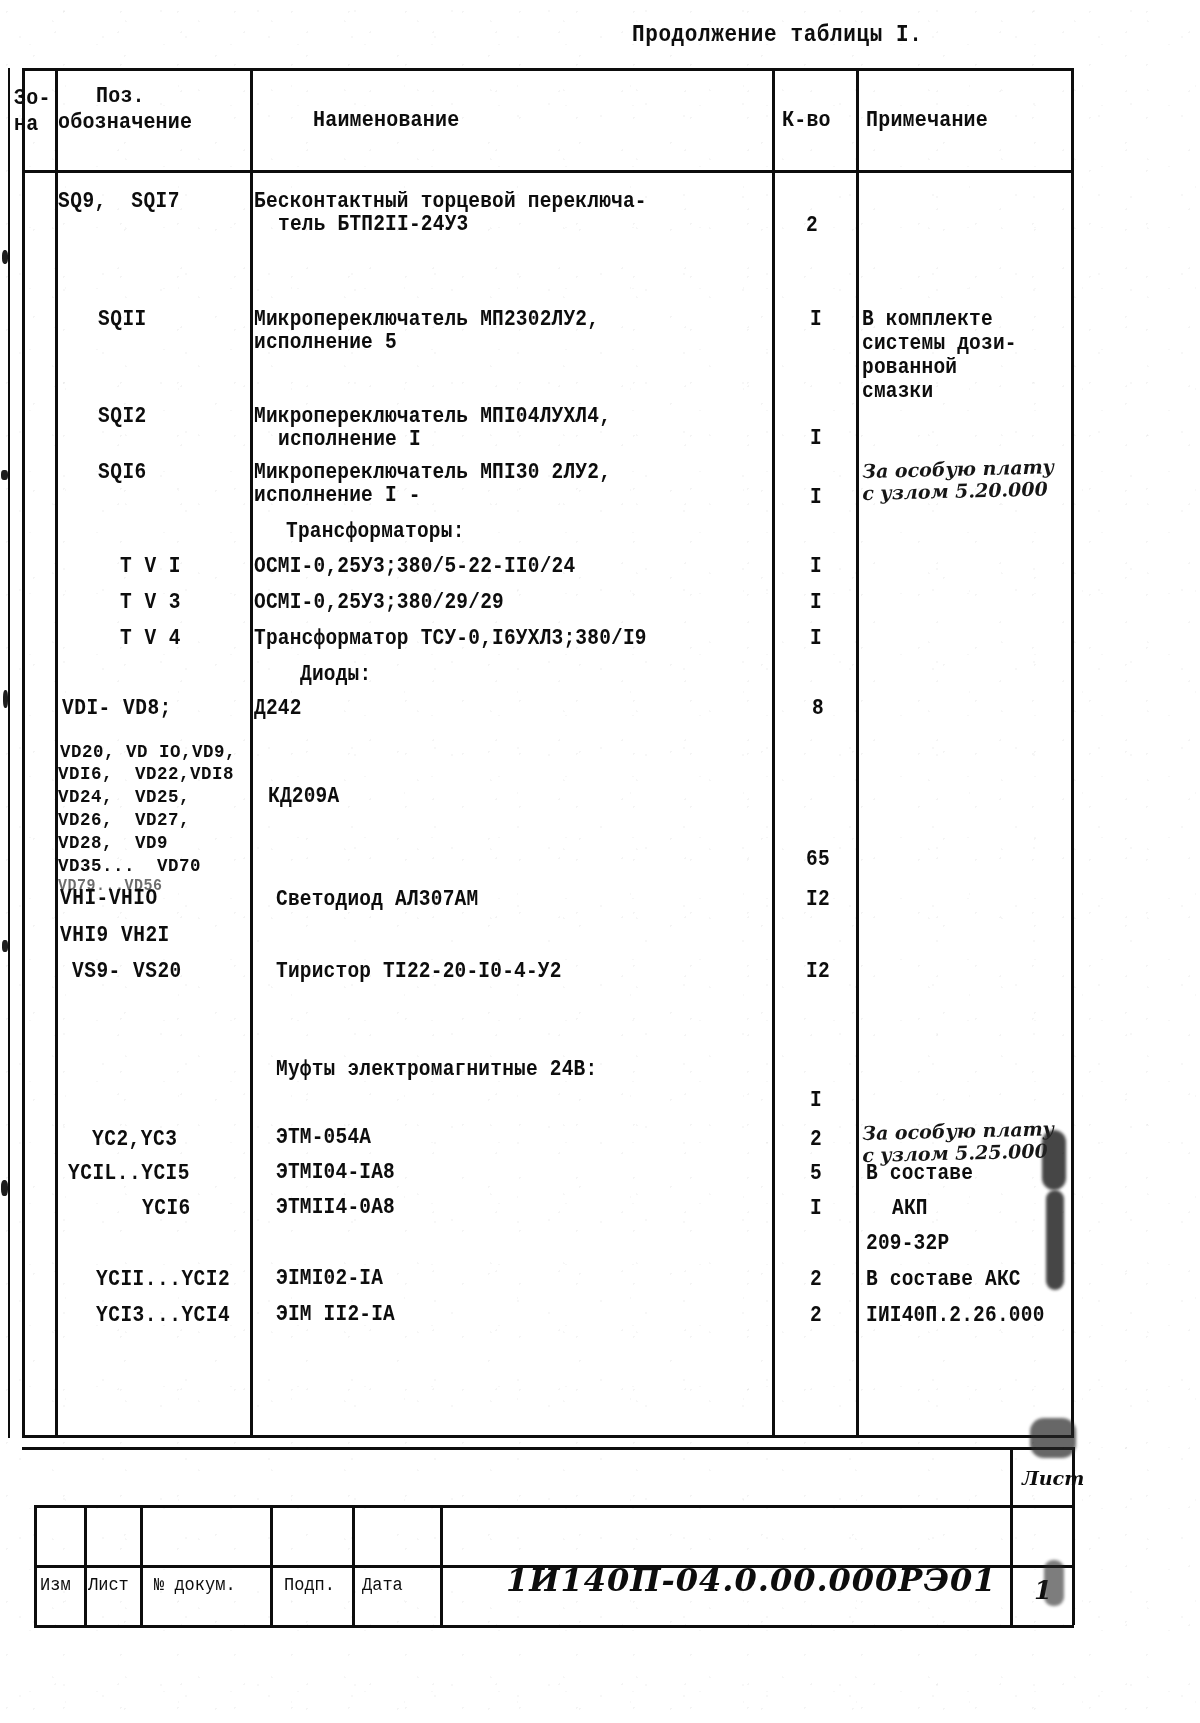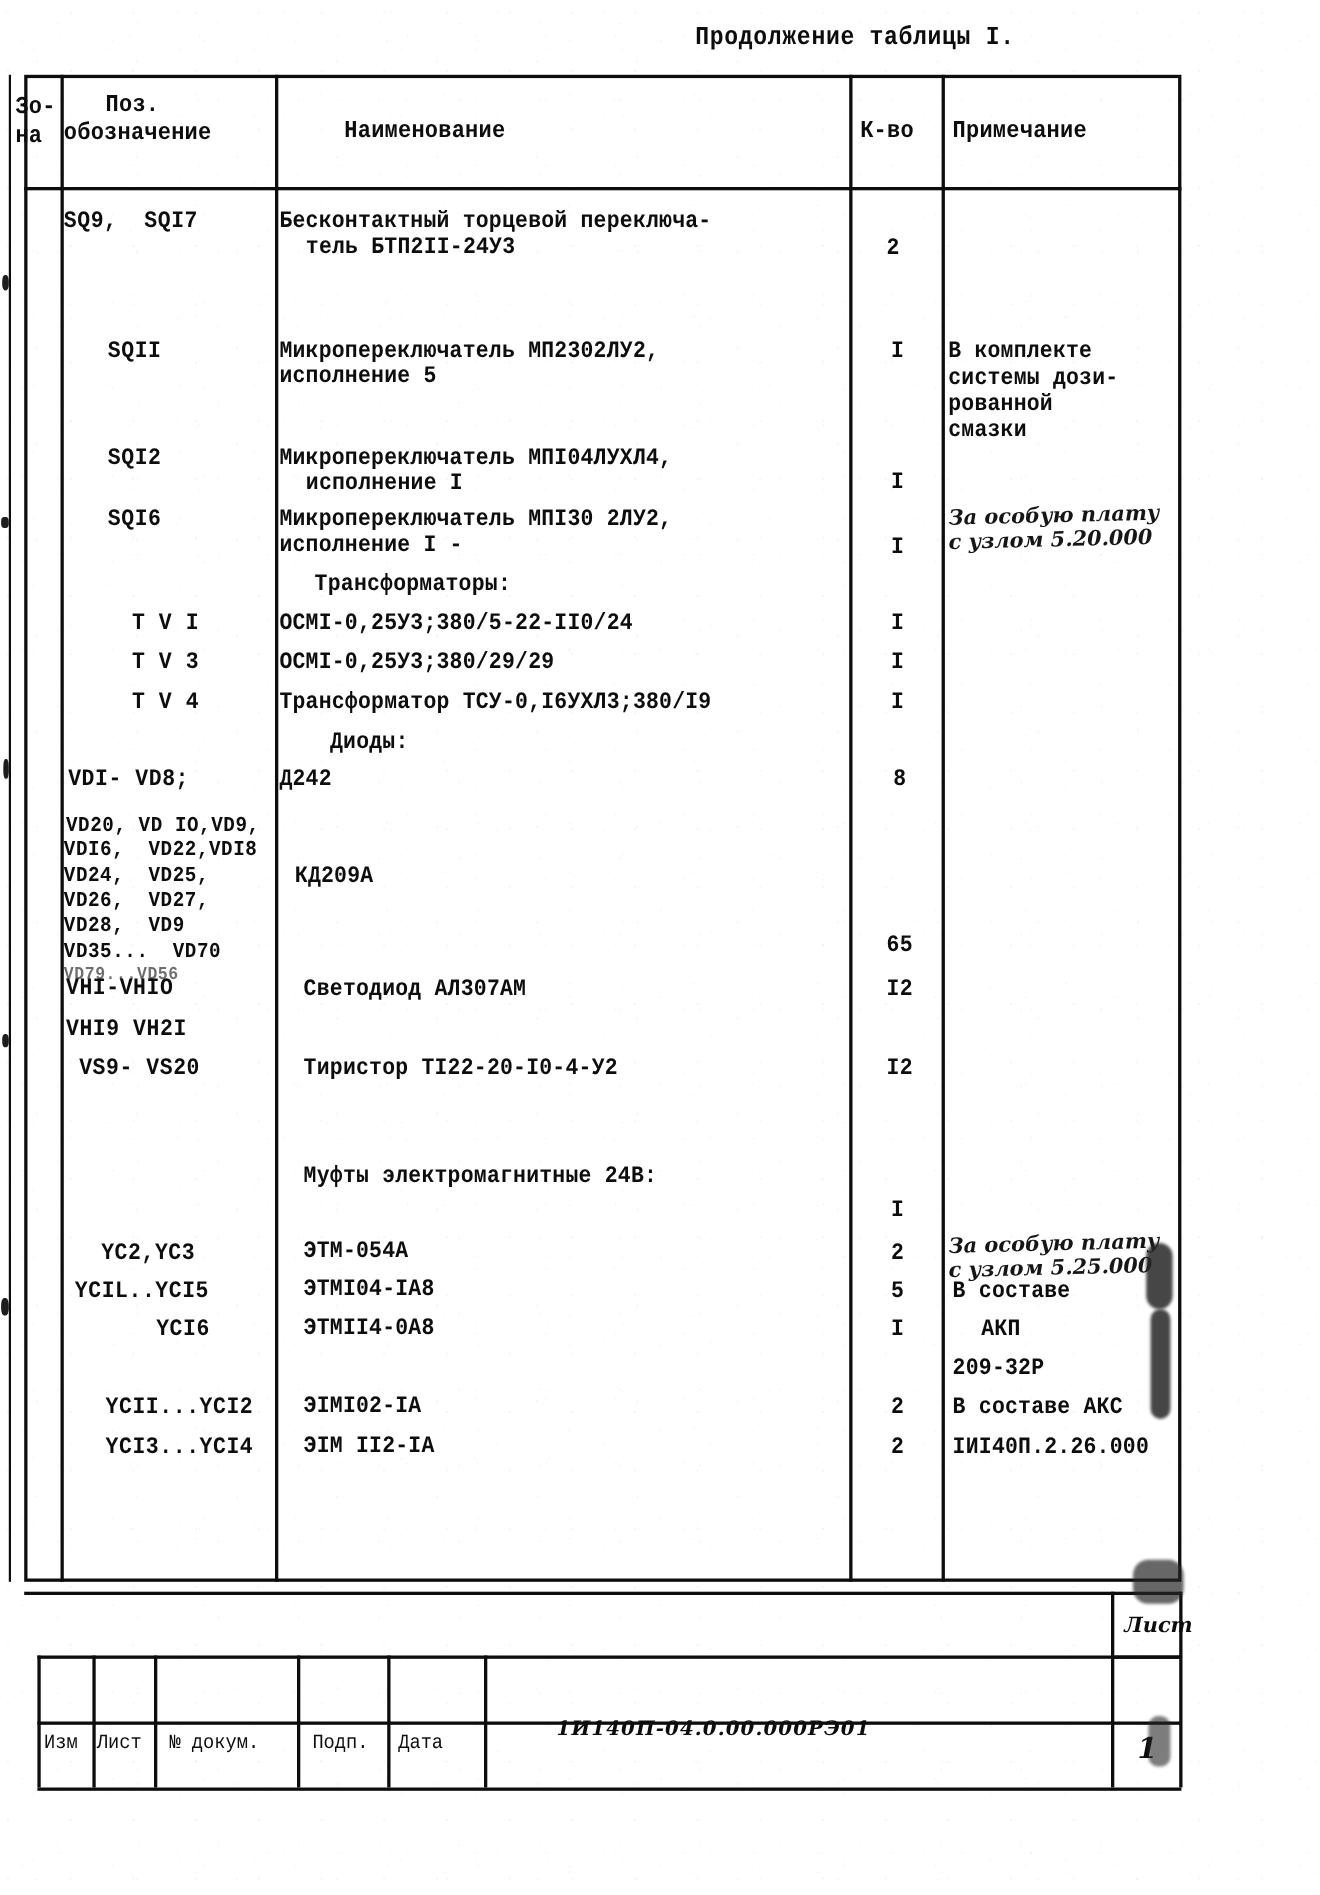--- a/index.html
+++ b/index.html
@@ -113,21 +113,21 @@
     font-size:17px;
     white-space:pre;
     transform:scaleY(1.08);
     transform-origin:left top;
   }
   .tb-code{
     position:absolute;
     font-family:"DejaVu Serif", serif;
     font-style:italic;
     font-weight:700;
-    font-size:18px;
+    font-size:32px;
     letter-spacing:1px;
     white-space:pre;
   }
   .tb-hand{
     position:absolute;
     font-family:"DejaVu Serif", serif;
     font-style:italic;
     font-weight:700;
     font-size:19px;
     white-space:pre;

